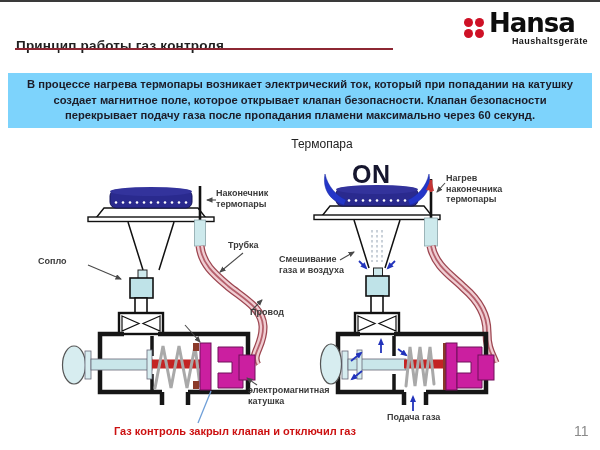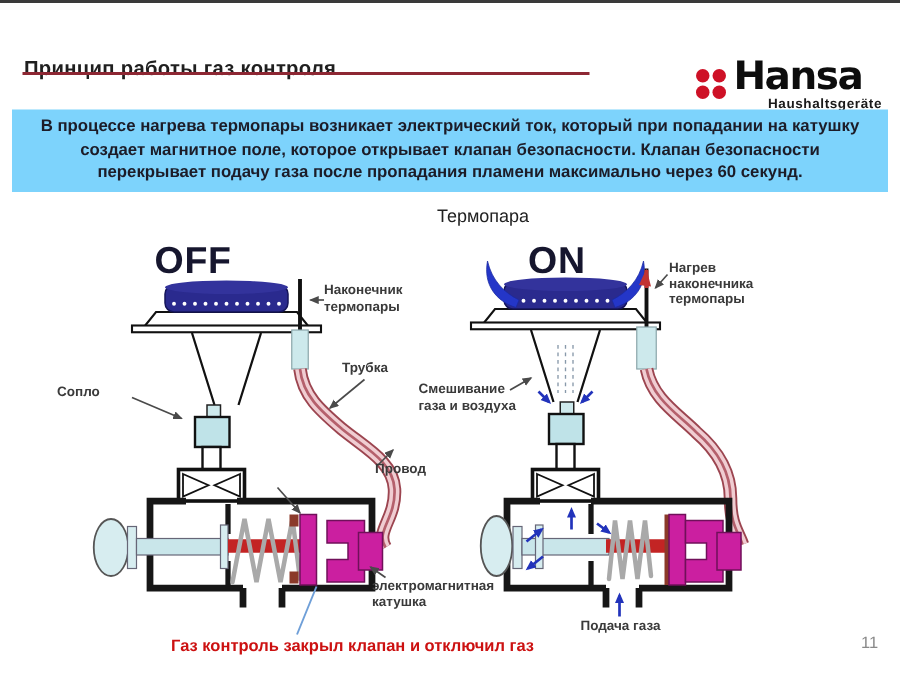--- a/index.html
+++ b/index.html
@@ -3,36 +3,36 @@
 <meta charset="utf-8">
 <style>
   html,body{margin:0;padding:0;background:#888;}
   .slide{
     position:relative;width:600px;height:450px;background:#ffffff;
     font-family:"Liberation Sans",sans-serif;overflow:hidden;
     border-top:2px solid #3a3a3a;box-sizing:border-box;
   }
   .title{position:absolute;top:27px;left:16px;font-size:13.5px;font-weight:bold;color:#1f1f1f;letter-spacing:0.2px;}
   .title-rule{position:absolute;top:46px;left:15px;width:378px;height:2px;background:#8d2733;}
-  .logo{position:absolute;top:9px;right:12px;display:flex;gap:5px;align-items:flex-start;margin-top:28px;}
+  .logo{position:absolute;top:9px;right:12px;display:flex;gap:5px;align-items:flex-start;}
   .logo-dots{display:grid;grid-template-columns:repeat(2,9px);grid-auto-rows:9px;gap:1.5px;margin-top:7px;}
   .logo-dots i{width:9px;height:9px;border-radius:50%;background:#ce1126;display:block;}
   .logo-brand{font-family:"DejaVu Sans",sans-serif;font-size:26px;line-height:25px;font-weight:bold;letter-spacing:-1px;color:#0d0d0d;}
   .logo-sub{font-size:9px;font-weight:bold;letter-spacing:0.4px;color:#1a1a1a;margin-top:0px;padding-left:23px;}
   .intro{
     position:absolute;top:71px;left:8px;right:8px;margin:0;background:#7dd3fc;
     font-size:11.2px;line-height:15.5px;font-weight:bold;color:#1c1c28;text-align:center;
     padding:4px 10px;box-sizing:border-box;
   }
   .diagram-heading{position:absolute;top:135px;left:0;width:580px;text-align:center;font-size:12px;color:#222;padding-left:32px;}
   .dg{position:absolute;left:0;top:150px;width:600px;height:300px;}
   .state{position:absolute;font-size:25px;line-height:25px;font-weight:bold;color:#16162e;letter-spacing:0.5px;}
   .lbl{position:absolute;font-size:9px;line-height:10.5px;font-weight:bold;color:#3a3a3a;}
   .caption{position:absolute;left:74px;top:423px;font-size:11px;font-weight:bold;color:#cc1111;white-space:nowrap;padding-left:40px;}
-  .page-num{position:absolute;left:574px;top:421px;font-size:11px;color:#8a8a8a;}
+  .page-num{position:absolute;left:574px;top:421px;font-size:14px;color:#8a8a8a;}
 </style>
 </head>
 <body>
 
 <div class="slide">
 
   <h1 class="title">Принцип работы газ контроля</h1>
   <div class="title-rule"></div>
 
   <div class="logo">
@@ -213,21 +213,20 @@
       <line x1="359" y1="259" x2="366" y2="266" marker-end="url(#ahb)"></line>
       <line x1="395" y1="259" x2="388" y2="266" marker-end="url(#ahb)"></line>
     </g>
 
     <g stroke="#4a4a4a" stroke-width="1.1">
       <line x1="445" y1="181" x2="437" y2="190" marker-end="url(#ah)"></line>
       <line x1="340" y1="258" x2="354" y2="250" marker-end="url(#ah)"></line>
     </g>
   </svg>
 
-  <div class="state" style="left:103px;top:160px;">OFF</div>
   <div class="state" style="left:352px;top:160px;">ON</div>
 
   <div class="lbl" style="left:216px;top:186px;width:72px;">Наконечник термопары</div>
   <div class="lbl" style="left:228px;top:238px;">Трубка</div>
   <div class="lbl" style="left:38px;top:254px;">Сопло</div>
   <div class="lbl" style="left:250px;top:305px;text-align:center;">Провод</div>
   <div class="lbl" style="left:248px;top:383px;width:100px;">электромагнитная катушка</div>
 
   <div class="lbl" style="left:279px;top:252px;width:78px;">Смешивание газа и воздуха</div>
   <div class="lbl" style="left:446px;top:171px;width:80px;">Нагрев наконечника термопары</div>

